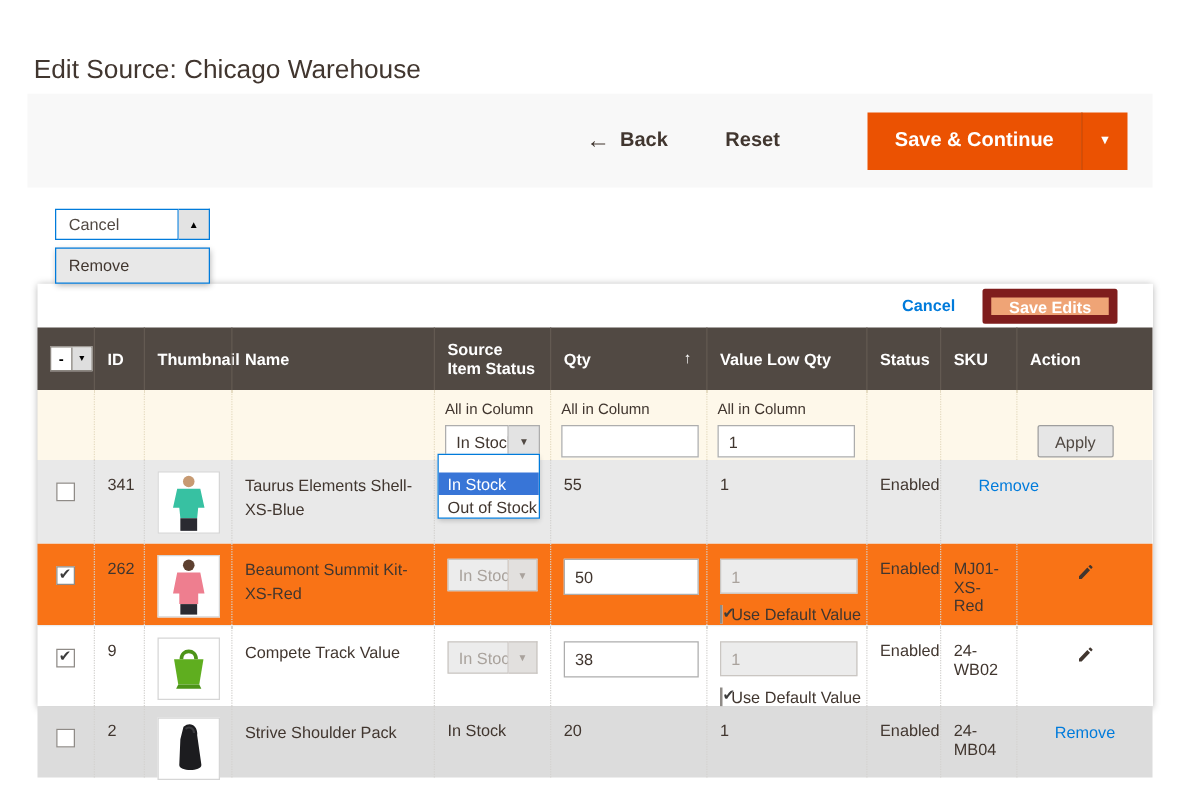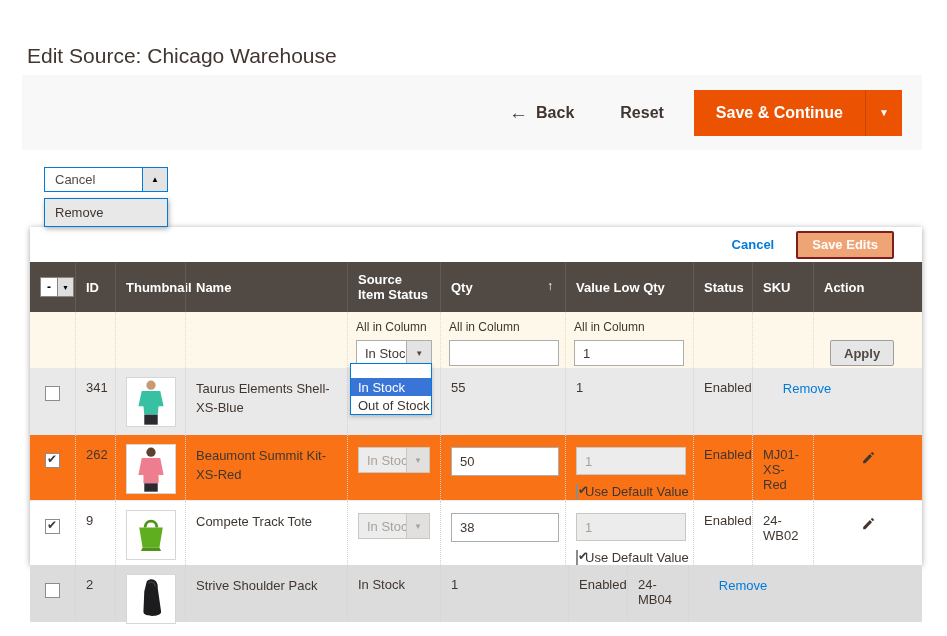--- a/index.html
+++ b/index.html
@@ -14,21 +14,21 @@
   .toolbar-band {
     position: absolute; left: 22px; top: 75px; width: 900px; height: 75px;
     background: #f8f8f8; display: flex; align-items: center; justify-content: flex-end; padding-right: 20px;
   }
   .back-btn { display: flex; align-items: center; gap: 8px; font-size: 16px; font-weight: 600; color: #41362f; cursor: pointer; }
   .back-arrow { font-size: 19px; line-height: 1; }
   .reset-btn { margin-left: 46px; font-size: 16px; font-weight: 600; color: #41362f; cursor: pointer; }
   .save-split { margin-left: 30px; display: flex; height: 46px; }
   .save-main {
     background: #eb5202; color: #fff; border: none; font-family: inherit;
-    font-size: 16px; font-weight: 700; padding: 0 22px; cursor: pointer;
+    font-size: 16px; font-weight: 700; padding: 0 22px; cursor: pointer; margin-left: 40px;
   }
   .save-caret {
     background: #eb5202; border: none; border-left: 1px solid #c64502; color: #fff;
     width: 37px; cursor: pointer; font-size: 10px; display: flex; align-items: center; justify-content: center;
   }
 
   
   .actions-wrap { position: absolute; left: 44px; top: 167px; z-index: 30; }
   .actions-btn { display: flex; }
   .actions-main {
@@ -45,21 +45,21 @@
   }
   .actions-menu-item { height: 27px; display: flex; align-items: center; padding-left: 10px; font-size: 13px; color: #41362f; cursor: pointer; }
 
   
   .edit-bar {
     position: absolute; left: 30px; top: 227px; width: 892px; height: 35px; background: #fff;
     display: flex; align-items: center; justify-content: flex-end; gap: 22px; padding-right: 28px; z-index: 10;
   }
   .cancel-link { color: #007bdb; font-size: 13px; font-weight: 600; cursor: pointer; }
   .save-edits-btn {
-    background: #efa476; border: 2px solid #7f1d1d; color: #fff; font-family: inherit;
+    background: #efa476; border: 7px solid #7f1d1d; color: #fff; font-family: inherit;
     font-size: 13px; font-weight: 600; height: 28px; padding: 0 14px; border-radius: 2px; cursor: pointer;
   }
   .edit-shadow { position: absolute; left: 30px; top: 227px; width: 892px; height: 338px;
     box-shadow: 0 1px 6px rgba(0,0,0,.35); pointer-events: none; z-index: 9; }
 
   
   .grid { position: absolute; left: 30px; top: 262px; width: 892px; font-size: 13px; z-index: 10; }
   .row { display: flex; }
   .cell { position: relative; padding: 12px 10px; }
   .c0 { width: 45px; } .c1 { width: 40px; } .c2 { width: 70px; } .c3 { width: 162px; }
@@ -88,21 +88,21 @@
   .msel.disabled .msel-val { background: #ececec; color: #a9a29c; border-color: #cac6c2; }
   .msel.disabled .msel-arr { background: #e2e0de; color: #a9a29c; border-color: #cac6c2; }
 
   .tinput { height: 26px; width: 110px; border: 1px solid #adadad; padding: 0 8px; font-family: inherit;
     font-size: 13px; color: #41362f; background: #fff; }
   .tinput:disabled { background: #ececec; color: #a9a29c; border-color: #cac6c2; }
   .qty-input { width: 108px; height: 29px; }
   .notify-input { width: 110px; height: 28px; }
 
   .apply-btn { margin-top: 20px; margin-left: 8px; height: 26px; padding: 0 13px; background: #e6e6e6;
-    border: 1px solid #9e9e9e; border-radius: 2px; font-family: inherit; font-size: 13px; font-weight: 700;
+    border: 1px solid #9e9e9e; border-radius: 2px; font-family: inherit; font-size: 13px; font-weight: 400;
     color: #514943; cursor: pointer; }
 
   .rowdata .cell { border-left: 1px dotted #d4d2d0; }
   .rowdata .cell:first-child { border-left: none; }
   .r1 { background: #e9e9e9; height: 67px; }
   .r2 { background: #f97316; height: 65px; }
   .r3 { background: #fff; height: 65px; border-top: 1px solid #ececec; }
   .r4 { background: #dcdcdc; height: 57px; }
 
   .thumb-box { width: 50px; height: 50px; background: #fff; border: 1px solid #d6d6d6;
@@ -290,21 +290,21 @@
       <div class="cell c1">9</div>
       <div class="cell c2">
         <div class="thumb-box">
           <svg width="42" height="42" viewBox="0 0 50 50">
             <path d="M18 16 c0-10 14-10 14 0" stroke="#4c9418" stroke-width="3.5" fill="none"></path>
             <path d="M11 16 h28 l-4 24 h-20 z" fill="#5fae1f"></path>
             <path d="M15 40 l20 0 2 4 -24 0 z" fill="#4c9418"></path>
           </svg>
         </div>
       </div>
-      <div class="cell c3"><span class="name-text">Compete Track Tote</span></div>
+      <div class="cell c3"><span class="name-text">Compete Track Value</span></div>
       <div class="cell c4">
         <div class="msel disabled">
           <span class="msel-val">In Stock</span>
           <span class="msel-arr">▼</span>
         </div>
       </div>
       <div class="cell c5">
         <input class="tinput qty-input" type="text" value="38" style="">
       </div>
       <div class="cell c6">
@@ -333,20 +333,21 @@
       <div class="cell c2">
         <div class="thumb-box">
           <svg width="42" height="46" viewBox="0 0 50 54">
             <path d="M20 6 c7-6 14 0 13 8 l4 28 c1 7 -22 7 -21 0 l1-24 z" fill="#1c1c1f"></path>
             <path d="M22 8 c4-3 8 0 8 4" stroke="#3a3a3e" stroke-width="2" fill="none"></path>
           </svg>
         </div>
       </div>
       <div class="cell c3"><span class="name-text">Strive Shoulder Pack</span></div>
       <div class="cell c4">In Stock</div>
+      <div class="cell c5">20</div>
       <div class="cell c6">1</div>
       <div class="cell c7">Enabled</div>
       <div class="cell c8">24-MB04</div>
       <div class="cell c9">
         <span class="remove-link">Remove</span>
       </div>
     </div>
 
   </div>
 

